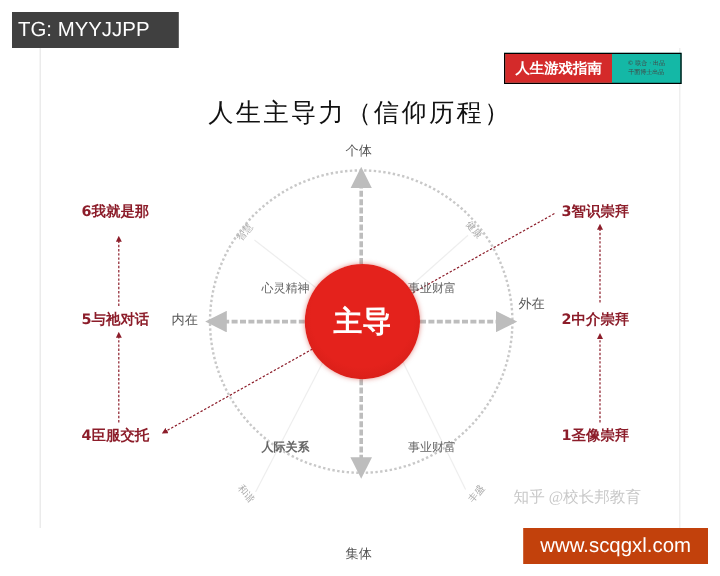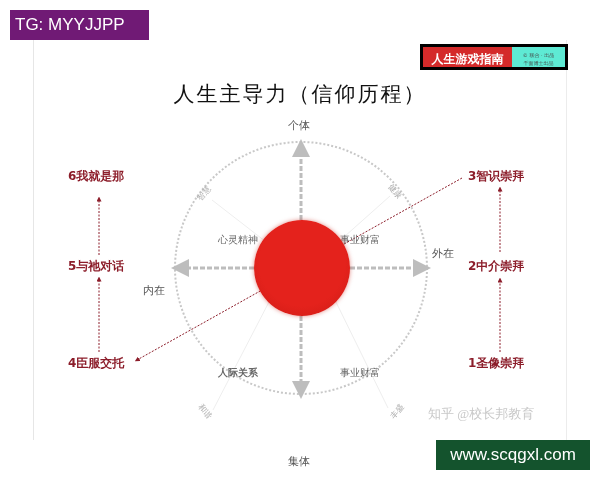--- a/index.html
+++ b/index.html
@@ -3,36 +3,36 @@
 <meta charset="utf-8">
 <style>
   html, body { margin: 0; padding: 0; }
   body {
     width: 600px; height: 480px; position: relative; overflow: hidden;
     background: #ffffff;
     font-family: "DejaVu Sans", sans-serif;
   }
   .tg-badge {
     position: absolute; left: 10px; top: 10px; width: 139px; height: 30px;
-    background: #701a75; color: #ffffff;
+    background: #404040; color: #ffffff;
     font-family: "Liberation Sans", sans-serif; font-size: 17px;
     line-height: 30px; padding-left: 5px; box-sizing: border-box;
   }
   .frame-line-left {
     position: absolute; left: 33px; top: 40px; width: 1px; height: 400px;
     background: #e6e6e6;
   }
   .frame-line-right {
     position: absolute; left: 566px; top: 40px; width: 1px; height: 400px;
     background: #ececec;
   }
   .brand-box {
     position: absolute; left: 420px; top: 44px; width: 148px; height: 26px;
-    border: 3px solid #000000; box-sizing: border-box; display: flex;
-    background: #5eead4;
+    border: 1px solid #000000; box-sizing: border-box; display: flex;
+    background: #14b8a6;
   }
   .brand-red {
     width: 89px; height: 100%; background: #d42a2a; color: #fff;
     font-size: 12px; font-weight: bold; line-height: 24px; text-align: center;
   }
   .brand-sub {
     flex: 1; font-size: 5px; color: #444; text-align: center;
     line-height: 8px; padding-top: 4px;
   }
   .title {
@@ -62,21 +62,21 @@
     border-radius: 50%; background: radial-gradient(circle at 50% 45%, #e4221c 60%, #c91a14 100%);
     box-shadow: 0 0 4px rgba(200,30,20,0.5);
     display: flex; flex-direction: column; align-items: center; justify-content: center;
     color: #fff; font-weight: bold; font-size: 24px; line-height: 28px;
   }
   .watermark-zhihu {
     position: absolute; left: 428px; top: 405px; font-size: 13px; color: #c8c8c8; font-family: Liberation Serif, serif;
   }
   .url-badge {
     position: absolute; left: 436px; top: 440px; width: 154px; height: 30px;
-    background: #14532d; color: #fff;
+    background: #c2410c; color: #fff;
     font-family: "Liberation Sans", sans-serif; font-size: 17px;
     line-height: 30px; text-align: center;
   }
 </style>
 </head>
 <body>
 
 <div class="tg-badge">TG: MYYJJPP</div>
 <div class="frame-line-left"></div>
 <div class="frame-line-right"></div>
@@ -117,34 +117,35 @@
 
   <line x1="99" y1="255" x2="99" y2="199" stroke="#8c1d2a" stroke-width="1" stroke-dasharray="2,1.5" marker-end="url(#redArrow)"></line>
   <line x1="99" y1="352" x2="99" y2="279" stroke="#8c1d2a" stroke-width="1" stroke-dasharray="2,1.5" marker-end="url(#redArrow)"></line>
 
   <line x1="500" y1="252" x2="500" y2="189" stroke="#8c1d2a" stroke-width="1" stroke-dasharray="2,1.5" marker-end="url(#redArrow)"></line>
   <line x1="500" y1="352" x2="500" y2="280" stroke="#8c1d2a" stroke-width="1" stroke-dasharray="2,1.5" marker-end="url(#redArrow)"></line>
 </svg>
 
 <div class="axis-label" style="left:288px;top:118px;">个体</div>
 <div class="axis-label" style="left:288px;top:454px;">集体</div>
-<div class="axis-label" style="left:143px;top:259px;margin-top:24px;">内在</div>
+<div class="axis-label" style="left:143px;top:259px;">内在</div>
 <div class="axis-label" style="left:432px;top:246px;">外在</div>
 
 <div class="quad-label" style="left:218px;top:233px;">心灵精神</div>
 <div class="quad-label" style="left:340px;top:233px;">事业财富</div>
 <div class="quad-label" style="left:218px;top:366px;font-weight:bold;">人际关系</div>
 <div class="quad-label" style="left:340px;top:366px;">事业财富</div>
 
 <div class="diag-label" style="left:196px;top:188px;transform:rotate(-50deg);">智慧</div>
 <div class="diag-label" style="left:387px;top:186px;transform:rotate(50deg);">健康</div>
 <div class="diag-label" style="left:197px;top:406px;transform:rotate(50deg);">和谐</div>
 <div class="diag-label" style="left:389px;top:406px;transform:rotate(-50deg);">丰盛</div>
 
 <div class="core">
+  <div>主导</div>
 </div>
 
 <div class="stage-label" style="left:68px;top:168px;">6我就是那</div>
 <div class="stage-label" style="left:68px;top:258px;">5与祂对话</div>
 <div class="stage-label" style="left:68px;top:355px;">4臣服交托</div>
 
 <div class="stage-label" style="left:468px;top:168px;">3智识崇拜</div>
 <div class="stage-label" style="left:468px;top:258px;">2中介崇拜</div>
 <div class="stage-label" style="left:468px;top:355px;">1圣像崇拜</div>
 

